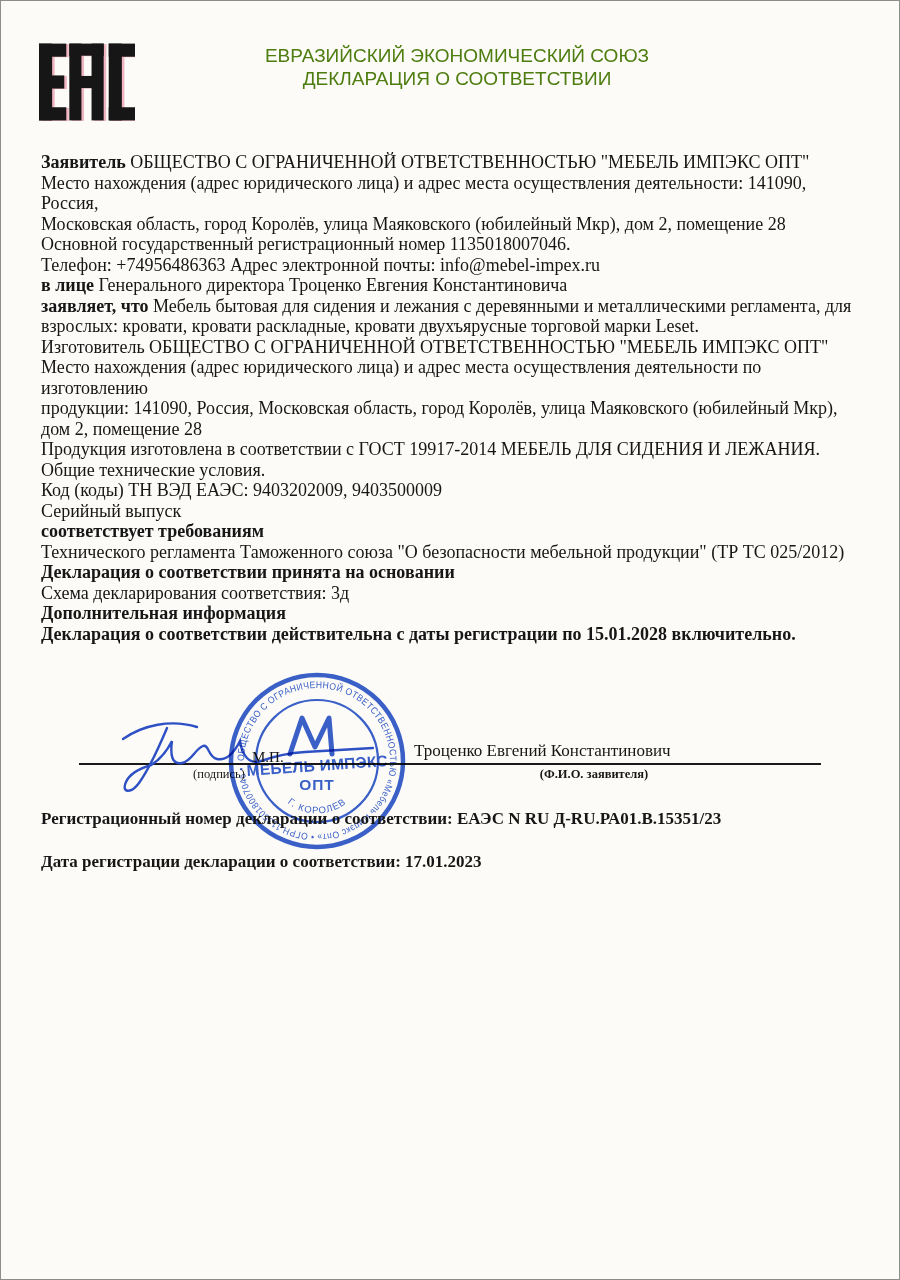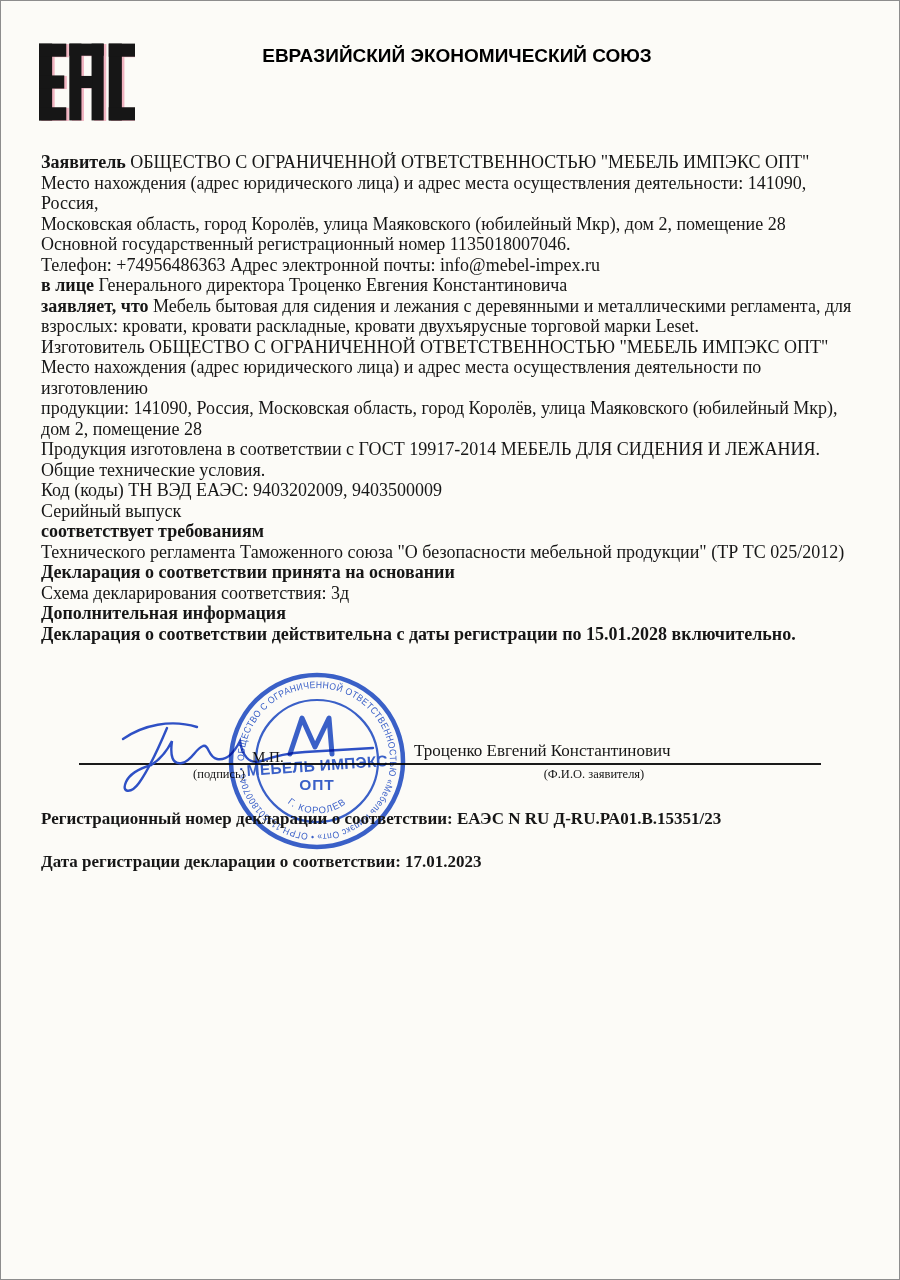--- a/index.html
+++ b/index.html
@@ -4,22 +4,22 @@
 <style>
   html,body{margin:0;padding:0;background:#e8e8e8;}
   .page{
     position:relative;width:900px;height:1280px;margin:0 auto;
     background:#fcfbf7;border:1px solid #8d8d8d;box-sizing:border-box;
     font-family:"Liberation Serif",serif;color:#161616;overflow:hidden;
   }
   
   .doc-title{
     position:absolute;top:43px;left:150px;width:612px;text-align:center;
-    font-family:"Liberation Sans",sans-serif;font-weight:bold;
-    font-size:19px;line-height:23px;color:#000000;
+    font-family:"Liberation Sans",sans-serif;font-weight:normal;
+    font-size:19px;line-height:23px;color:#4d7c0f;
   }
   
   .eac{position:absolute;left:38px;top:42px;}
   
   .content{
     position:absolute;left:40px;top:151px;width:824px;
     font-size:18px;line-height:20.5px;
   }
   .content .para{margin:0;}
   .b{font-weight:bold;}
@@ -27,21 +27,21 @@
   .mb12{margin-bottom:12px;}
   .mt2{margin-top:2px;}
   .mt3{margin-top:3px;}
   .mt6{margin-top:6px;}
   .mt17{margin-top:17px;}
   
   .sig-line{position:absolute;left:78px;top:762px;width:742px;height:1.6px;background:#1a1a1a;}
   .mp{position:absolute;left:251px;top:748px;font-size:15px;}
   .sig-caption{position:absolute;left:158px;top:766px;width:120px;text-align:center;font-size:12.5px;}
   .fio-name{position:absolute;left:413px;top:740px;width:360px;text-align:left;font-size:17px;}
-  .fio-caption{position:absolute;left:443px;top:766px;width:300px;text-align:center;font-size:12.5px;}
+  .fio-caption{position:absolute;left:443px;top:766px;width:300px;text-align:center;font-size:12.5px;font-weight:bold;}
   .signature-svg{position:absolute;left:108px;top:712px;}
   .stamp-svg{position:absolute;left:226px;top:670px;mix-blend-mode:multiply;opacity:.93;}
   .stamp-text{font-family:"Liberation Sans",sans-serif;fill:#2b55cb;}
   
   .reg-line{position:absolute;left:40px;font-weight:bold;font-size:17px;}
   .reg-number{top:808px;}
   .reg-date{top:851px;}
 </style>
 </head>
 <body>
@@ -72,20 +72,21 @@
       <rect x="30" y="0" width="34" height="12"></rect>
         <rect x="41" y="32" width="12" height="12"></rect>
       <rect x="69" y="0" width="13" height="76"></rect>
         <rect x="69" y="0" width="26" height="13"></rect>
       <rect x="69" y="63" width="26" height="13"></rect>
     </g>
   </svg>
 
   <div class="doc-title">
     <div>ЕВРАЗИЙСКИЙ ЭКОНОМИЧЕСКИЙ СОЮЗ</div>
+    <div>ДЕКЛАРАЦИЯ О СООТВЕТСТВИИ</div>
   </div>
 
   <div class="content">
 
     <div class="para mb12">
       <div><span class="b">Заявитель</span><span> ОБЩЕСТВО С ОГРАНИЧЕННОЙ ОТВЕТСТВЕННОСТЬЮ "МЕБЕЛЬ ИМПЭКС ОПТ"</span></div>
       <div class="ml">Место нахождения (адрес юридического лица) и адрес места осуществления деятельности: 141090, Россия,
 Московская область, город Королёв, улица Маяковского (юбилейный Мкр), дом 2, помещение 28
 Основной государственный регистрационный номер 1135018007046.
 Телефон: +74956486363 Адрес электронной почты: info@mebel-impex.ru</div>

